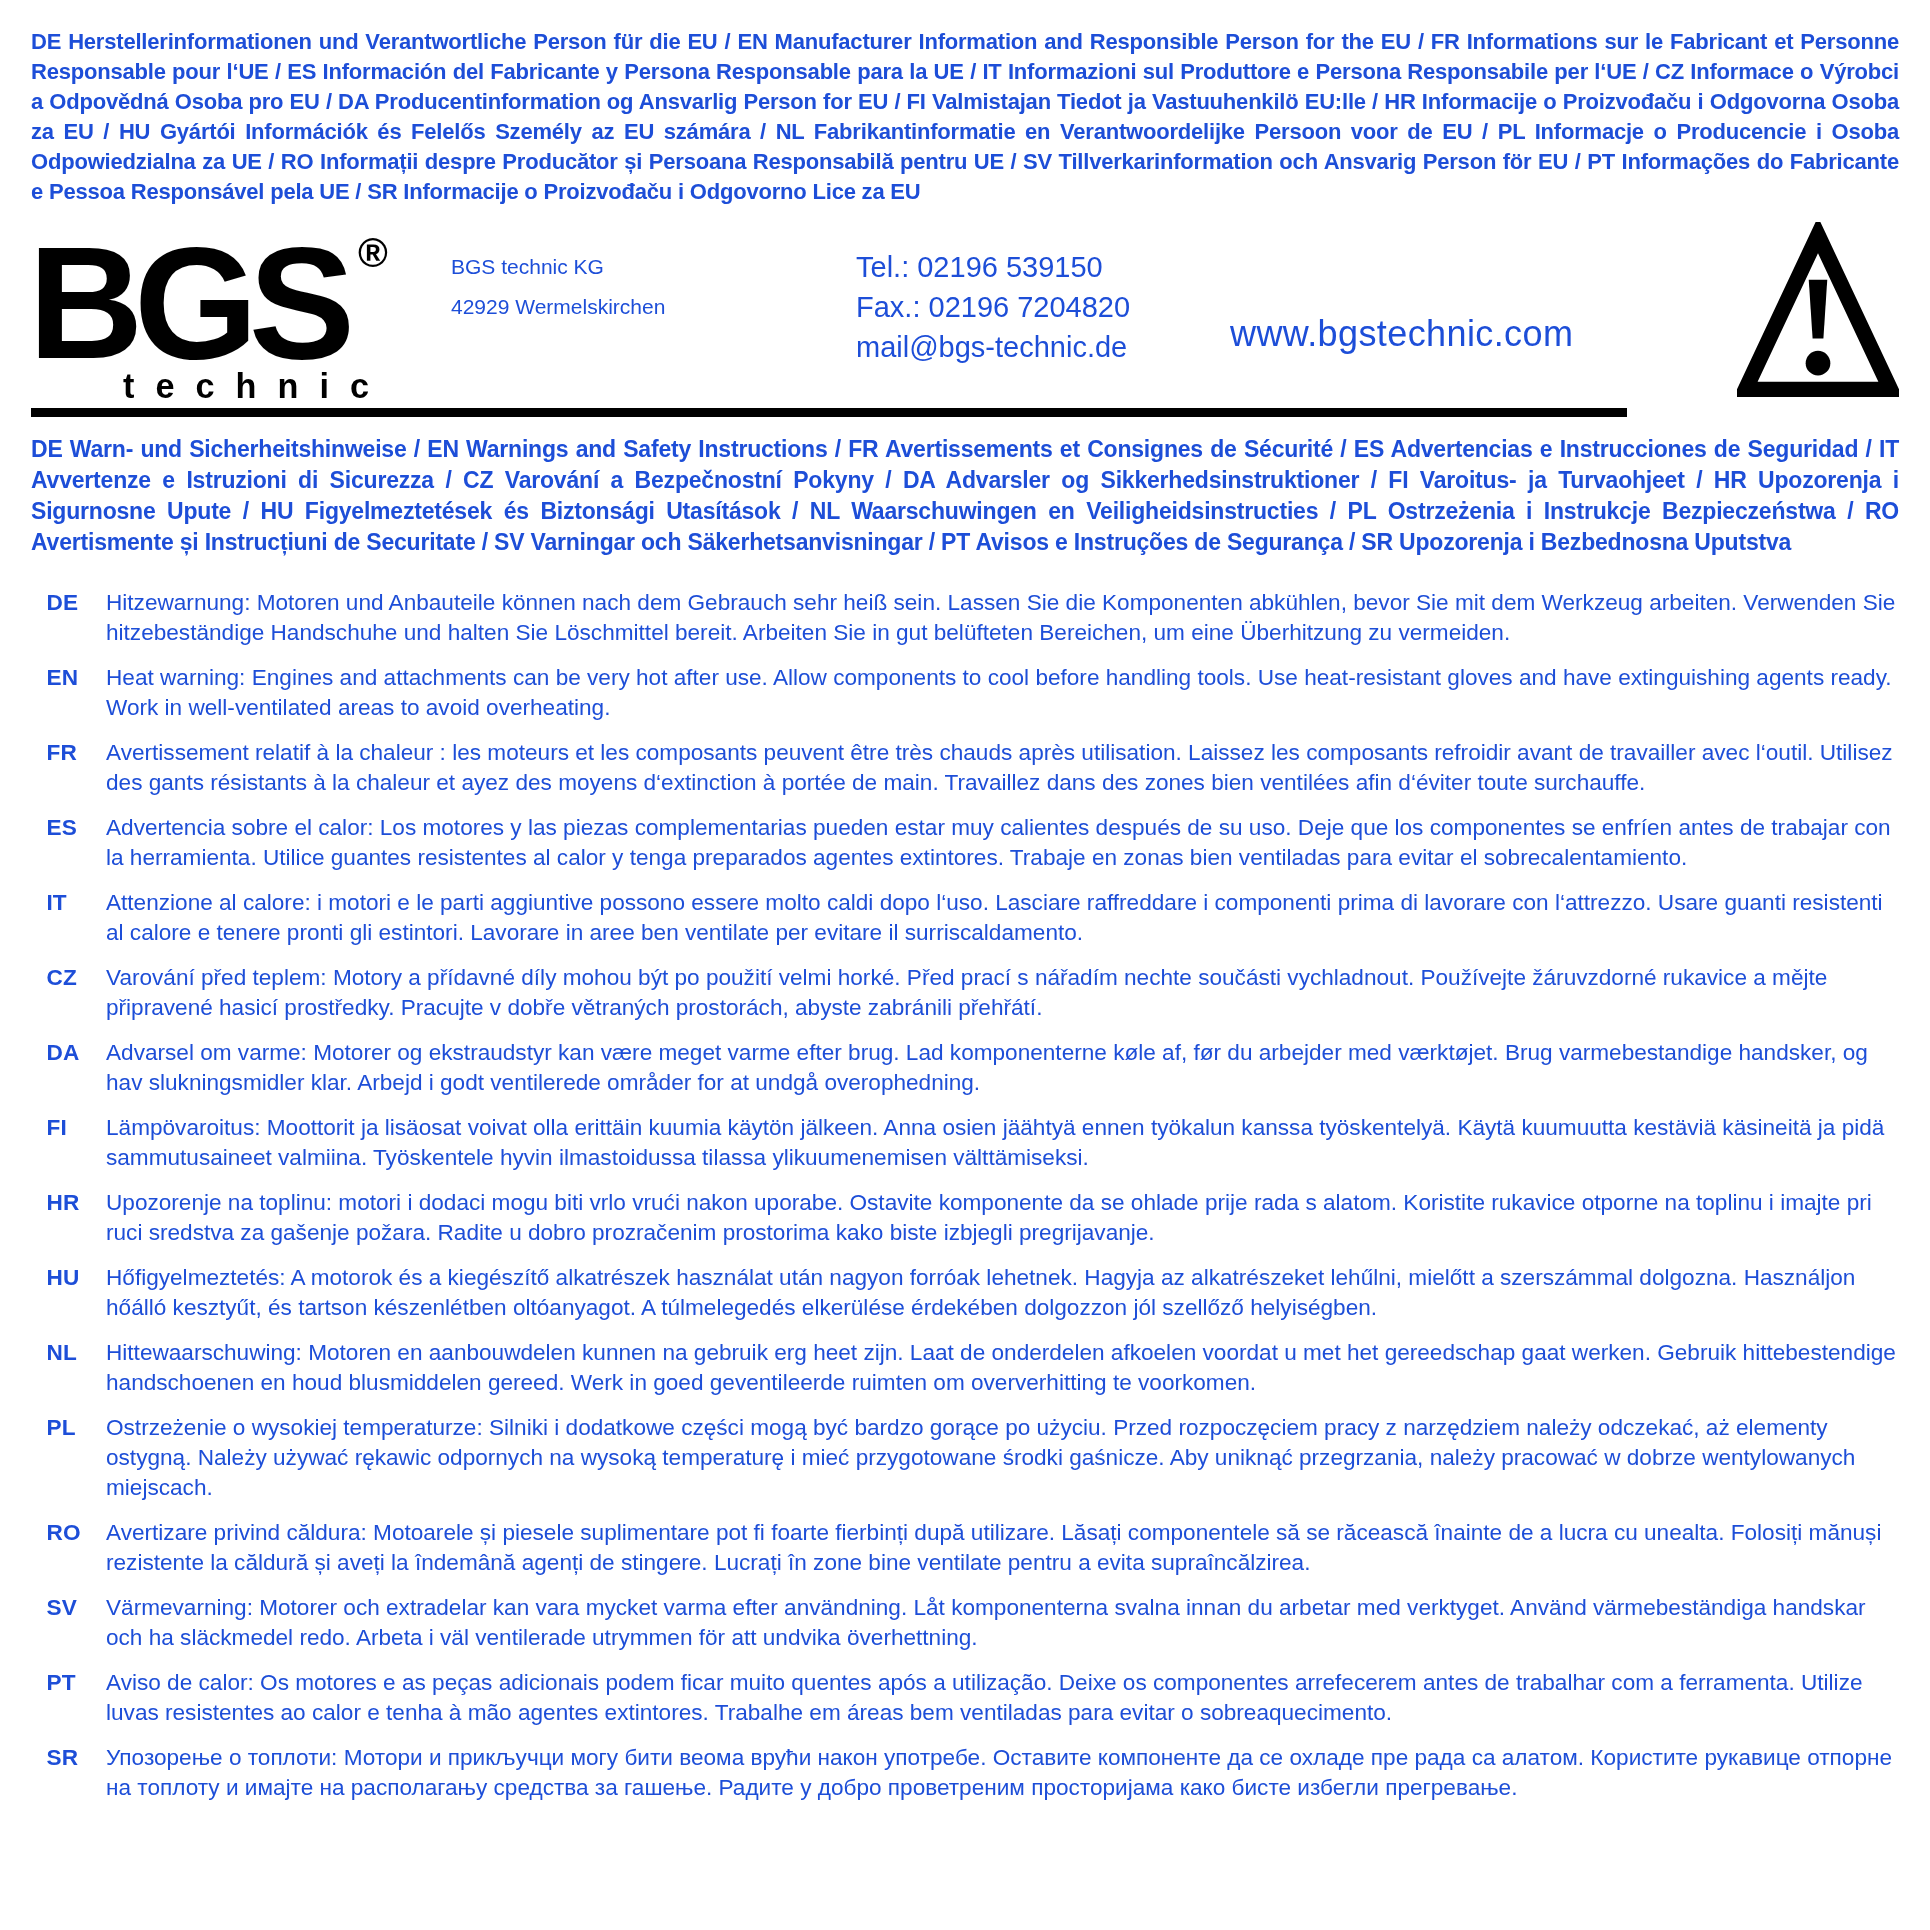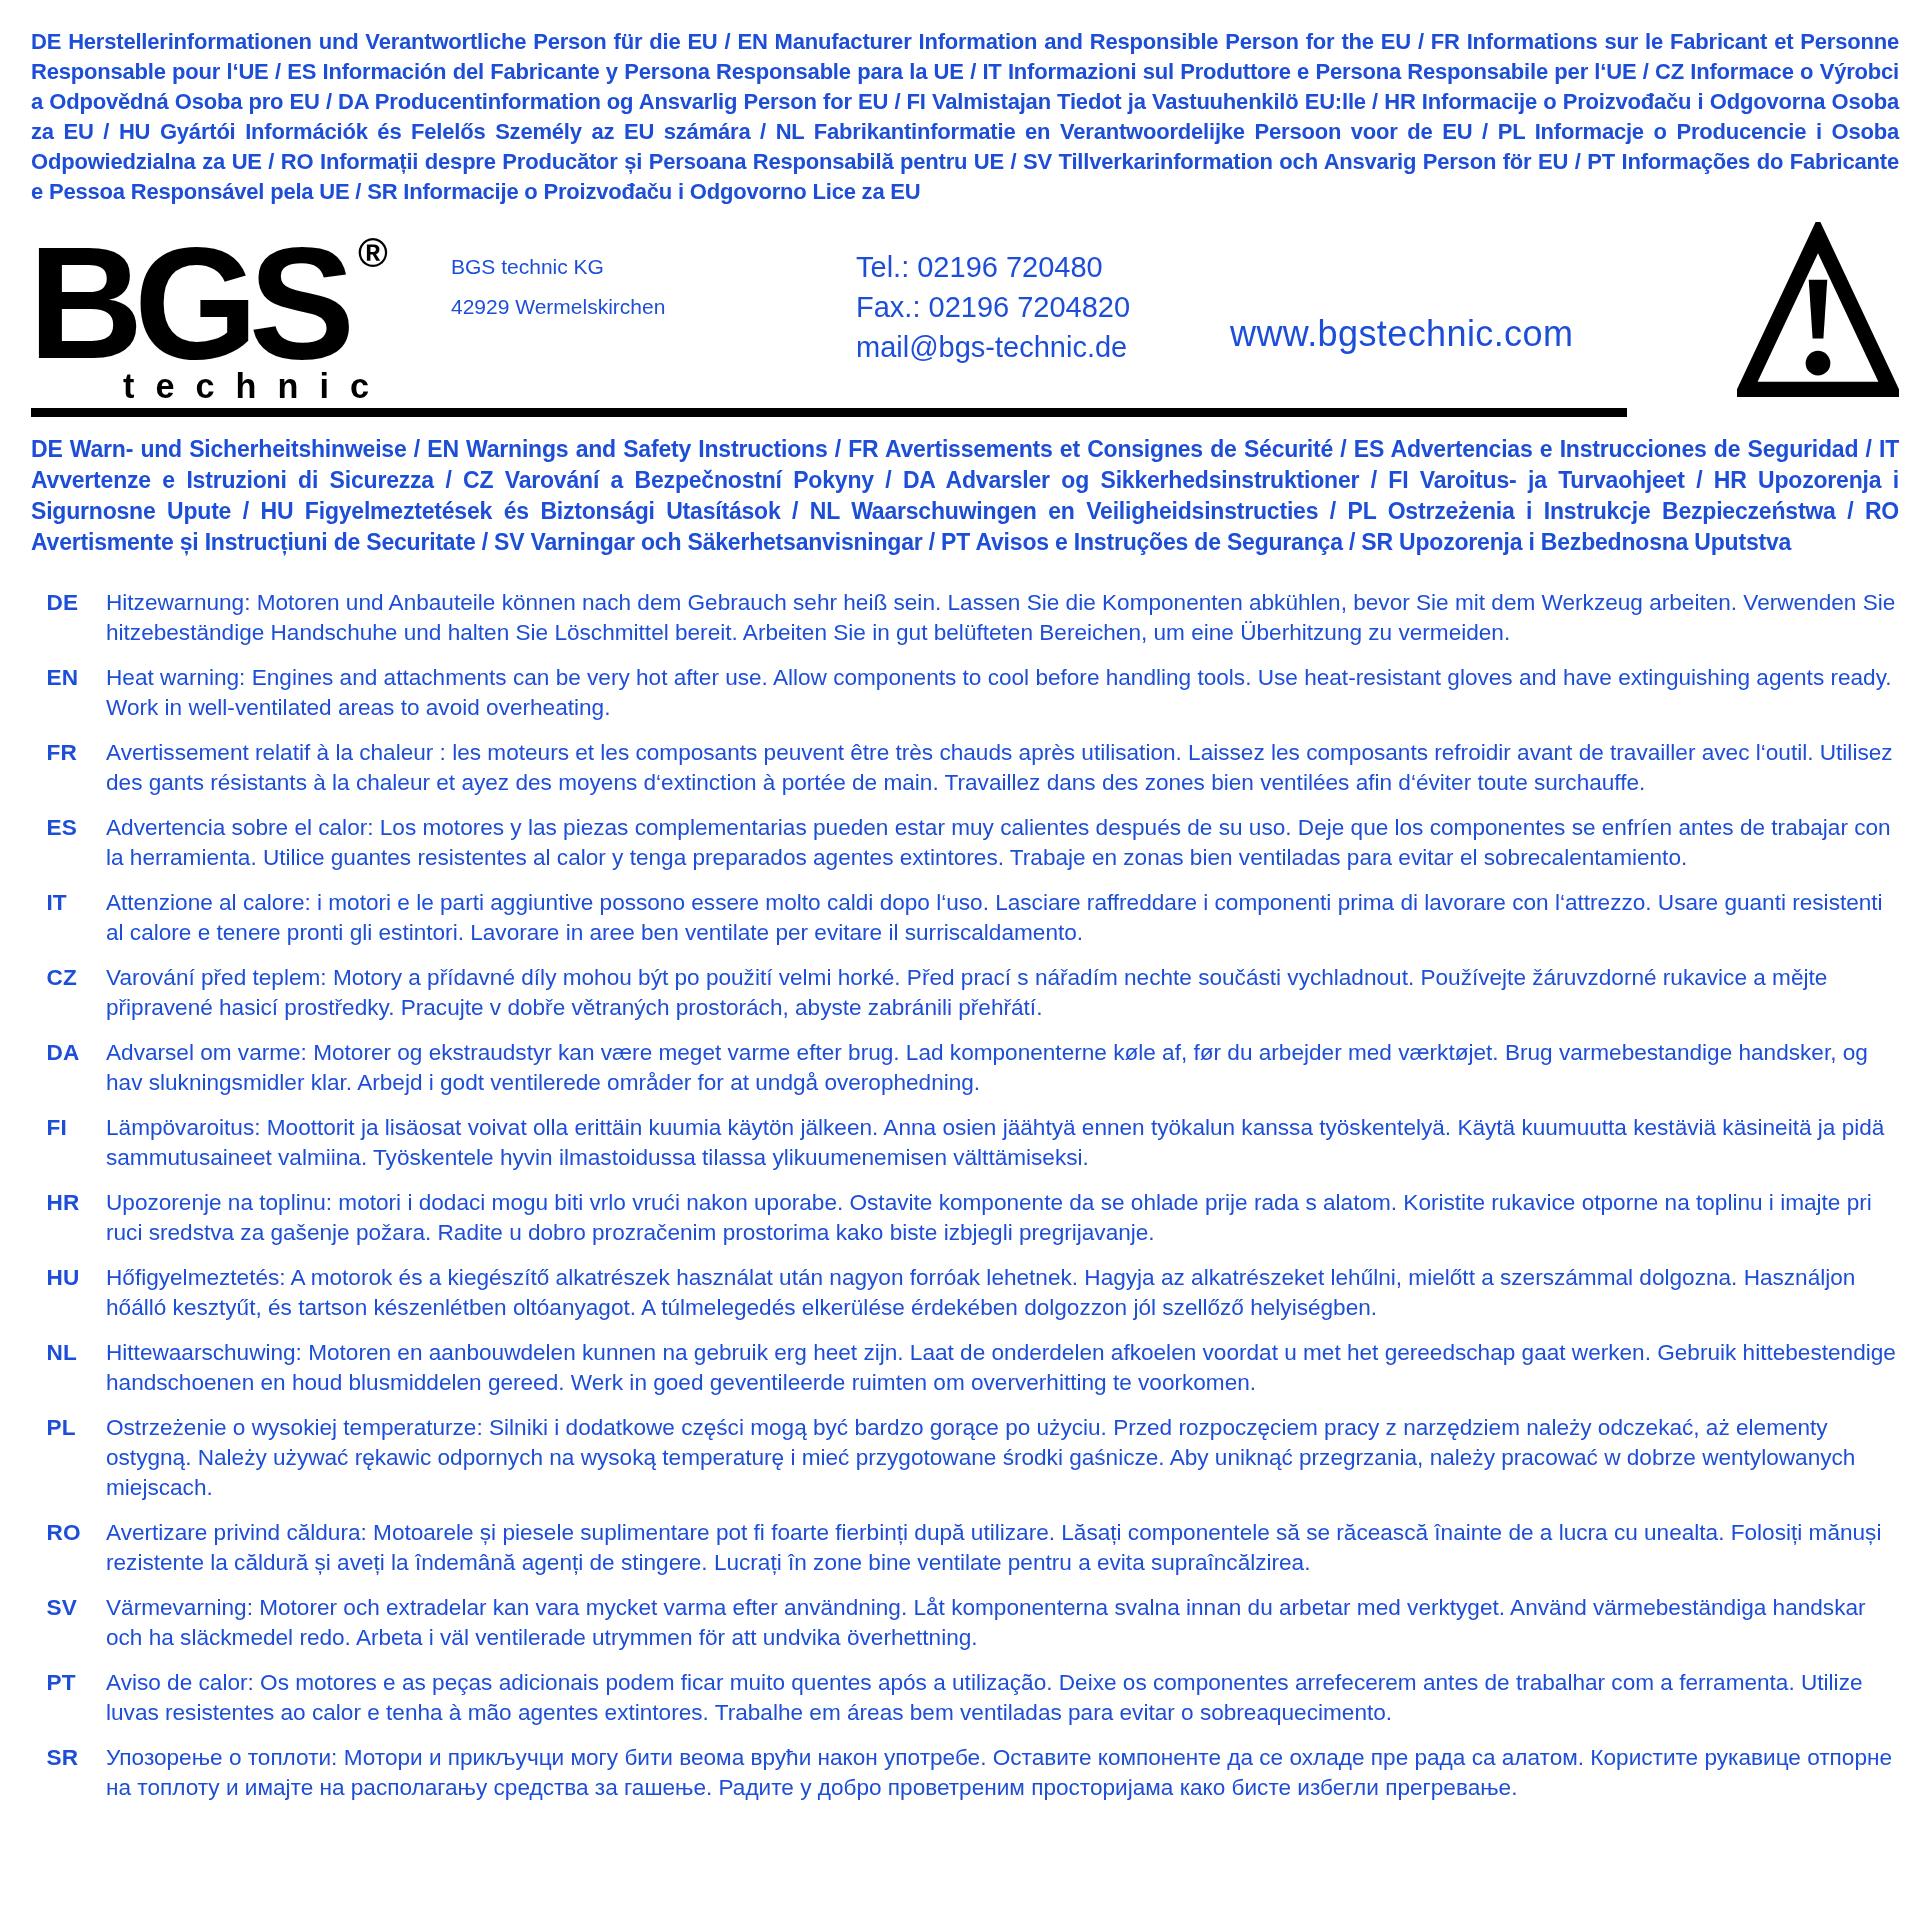--- a/index.html
+++ b/index.html
@@ -97,21 +97,21 @@
         <text x="118" y="220" font-size="44" font-weight="bold" letter-spacing="27">technic</text>
       </svg>
     </div>
 
     <div class="addr-col">
       <div>BGS technic KG</div>
       <div>42929 Wermelskirchen</div>
     </div>
 
     <div class="contact-col">
-      <div>Tel.: 02196 720480</div>
+      <div>Tel.: 02196 539150</div>
       <div>Fax.: 02196 7204820</div>
       <div>mail@bgs-technic.de</div>
     </div>
 
     <div class="website">www.bgstechnic.com</div>
 
     <div class="warning-triangle">
       <svg width="162" height="182" viewBox="0 0 105 115">
         <path d="M52.5 7 L99.5 107 L5.5 107 Z" fill="#ffffff" stroke="#000000" stroke-width="10" stroke-linejoin="miter"></path>
         <polygon points="46.5,36 58.5,36 56,74 49,74" fill="#000000"></polygon>

